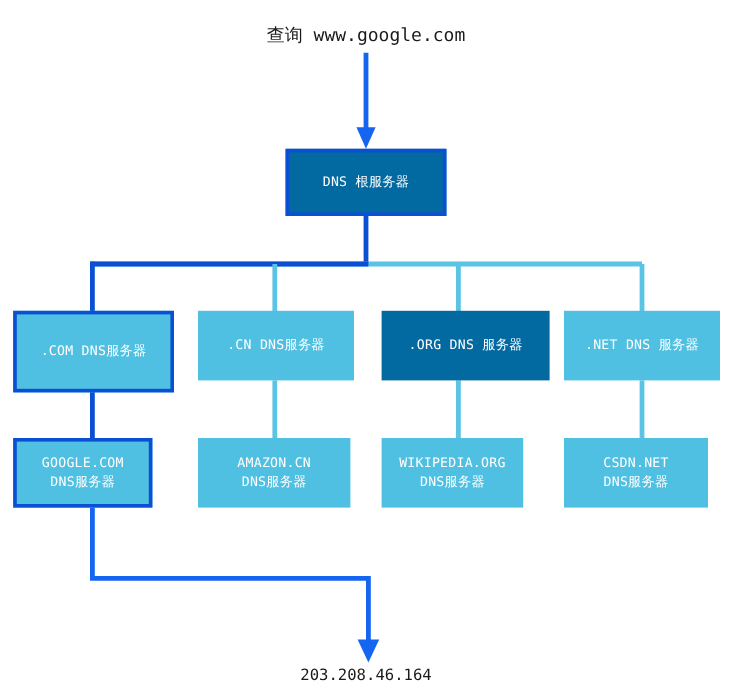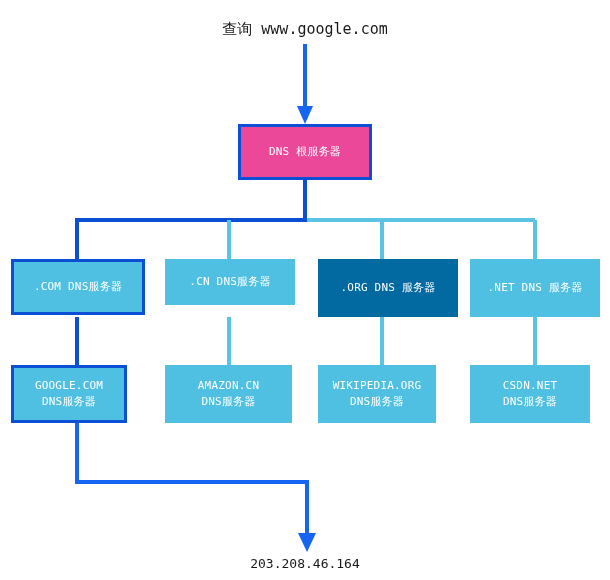--- a/index.html
+++ b/index.html
@@ -104,29 +104,29 @@
     <line x1="535" y1="305" x2="535" y2="353" stroke="#5BC4E4" stroke-width="4"></line>
 
     <g>
       <polyline points="77,411 77,470 307,470 307,528" fill="none" stroke="#1565f0" stroke-width="4" stroke-linejoin="miter"></polyline>
       <polygon points="307,540 298,521 316,521" fill="#1565f0"></polygon>
     </g>
   </svg>
 
   <div class="caption" id="query-caption">查询 www.google.com</div>
 
-  <div class="node highlight" style="left:238px; top:112px; width:134px; height:56px; background:#ec4899;justify-content:center;">
+  <div class="node highlight" style="left:238px; top:112px; width:134px; height:56px; background:#0369a1;justify-content:center;">
     <span>DNS 根服务器</span>
   </div>
 
-  <div class="node highlight" style="left:11px; top:247px; width:134px; height:56px; background:#4FC0E2;">
+  <div class="node highlight" style="left:11px; top:247px; width:134px; height:68px; background:#4FC0E2;">
     <span>.COM DNS服务器</span>
   </div>
 
-  <div class="node" style="left:165px; top:247px; width:130px; height:46px; background:#4FC0E2;text-align:center;">
+  <div class="node" style="left:165px; top:247px; width:130px; height:58px; background:#4FC0E2;text-align:center;">
     <span>.CN DNS服务器</span>
   </div>
 
   <div class="node" style="left:318px; top:247px; width:140px; height:58px; background:#0369a1;">
     <span>.ORG DNS 服务器</span>
   </div>
 
   <div class="node" style="left:470px; top:247px; width:130px; height:58px; background:#4FC0E2;">
     <span>.NET DNS 服务器</span>
   </div>

